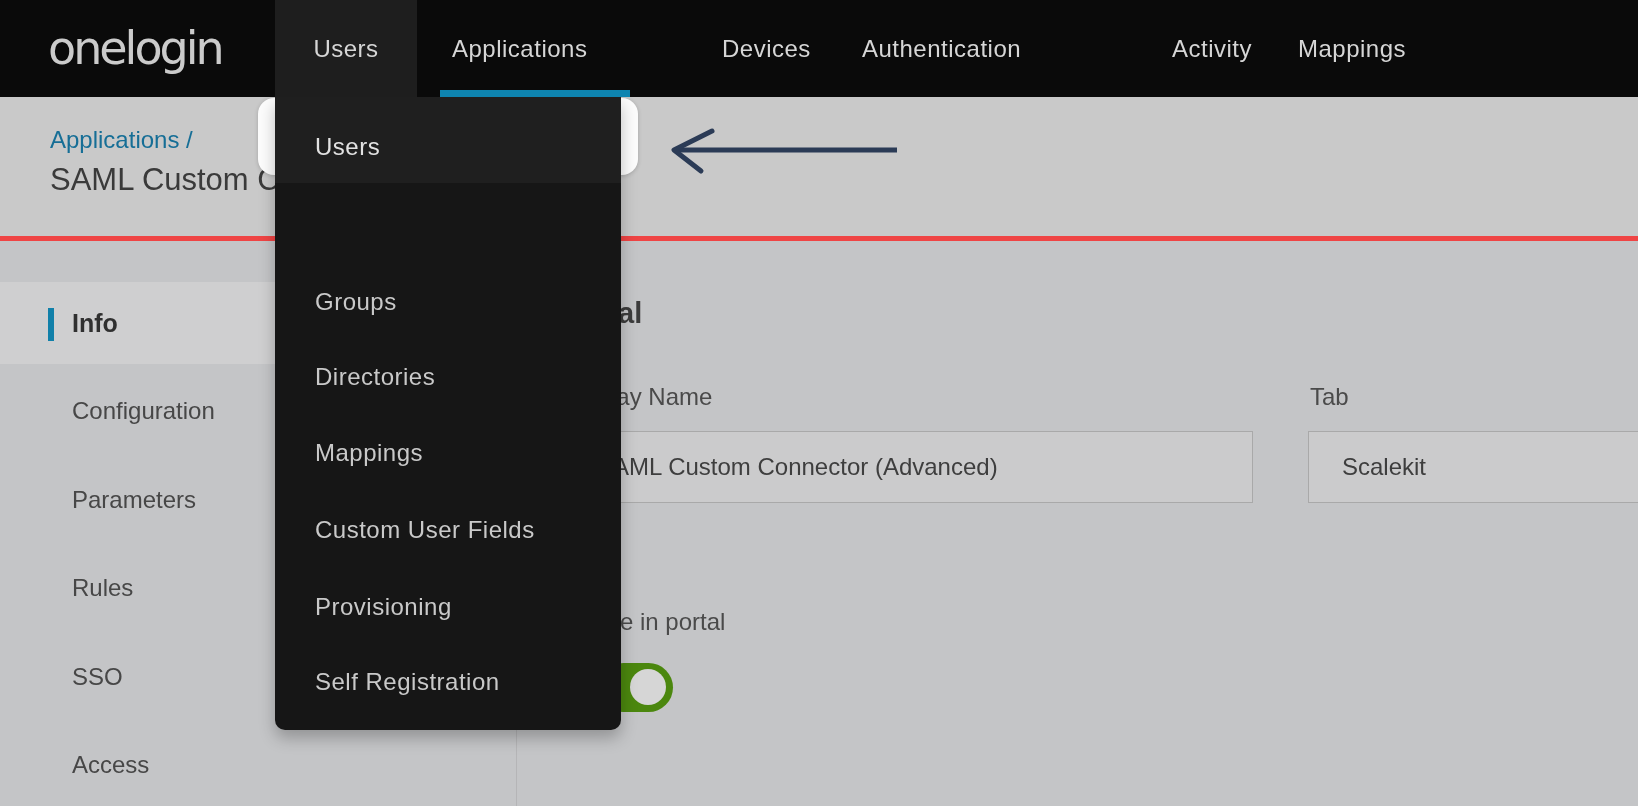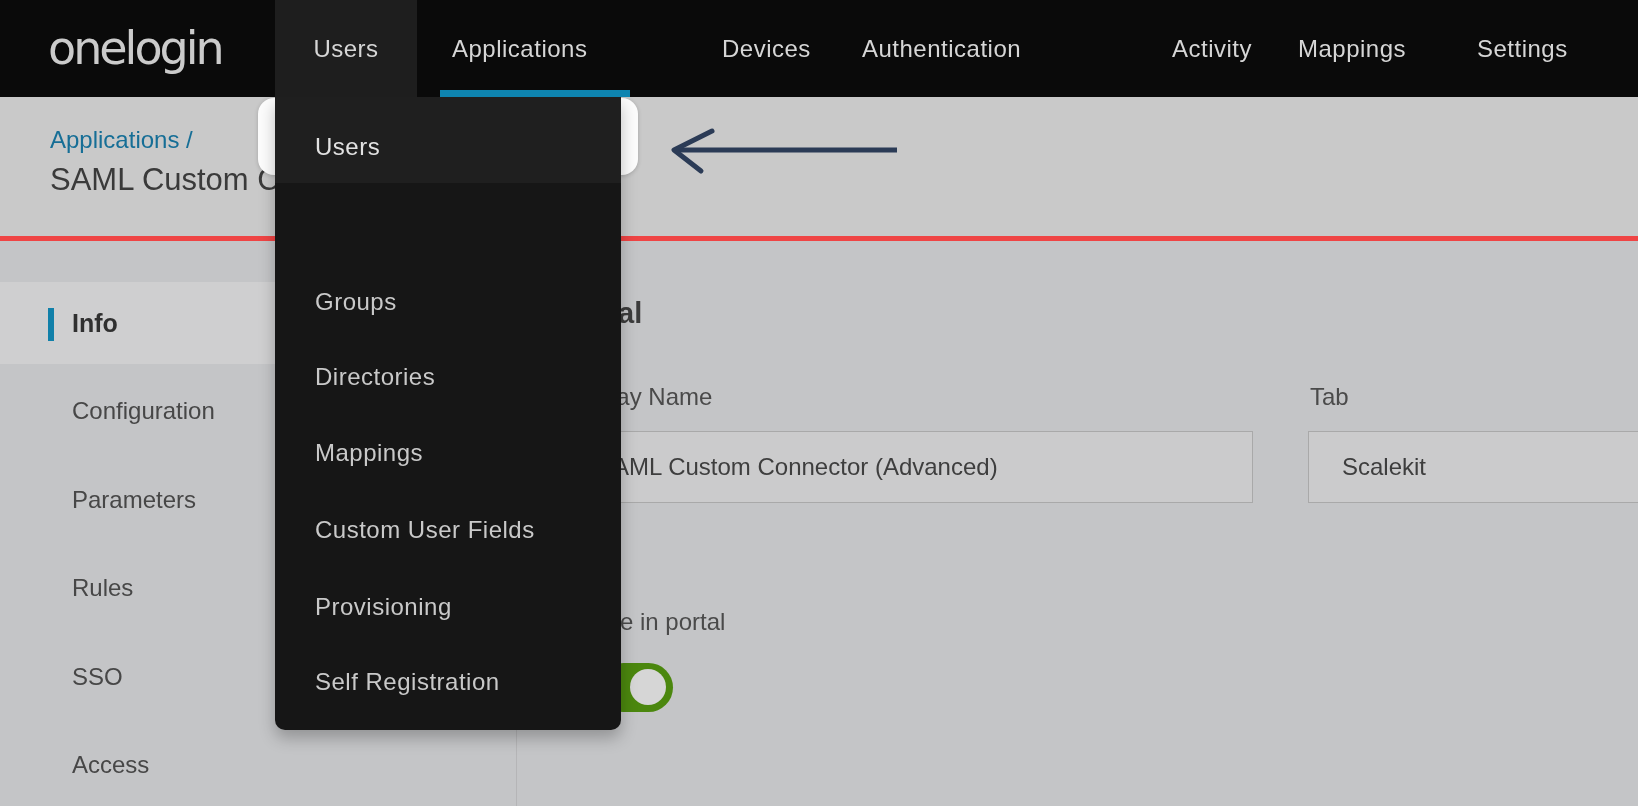--- a/index.html
+++ b/index.html
@@ -91,23 +91,20 @@
     </div>
     <div class="nav-item nav-authentication">
       <span>Authentication</span>
     </div>
     <div class="nav-item nav-activity">
       <span>Activity</span>
     </div>
     <div class="nav-item nav-security">
       <span>Mappings</span>
     </div>
-    <div class="nav-item nav-settings">
-      <span>Settings</span>
-    </div>
     <div class="active-underline"></div>
   </div>
 
   <div class="header">
     <div class="breadcrumb">Applications /</div>
     <div class="page-title">SAML Custom Connector (Advanced)</div>
   </div>
 
   <div class="content">
     <div class="side-divider"></div>

